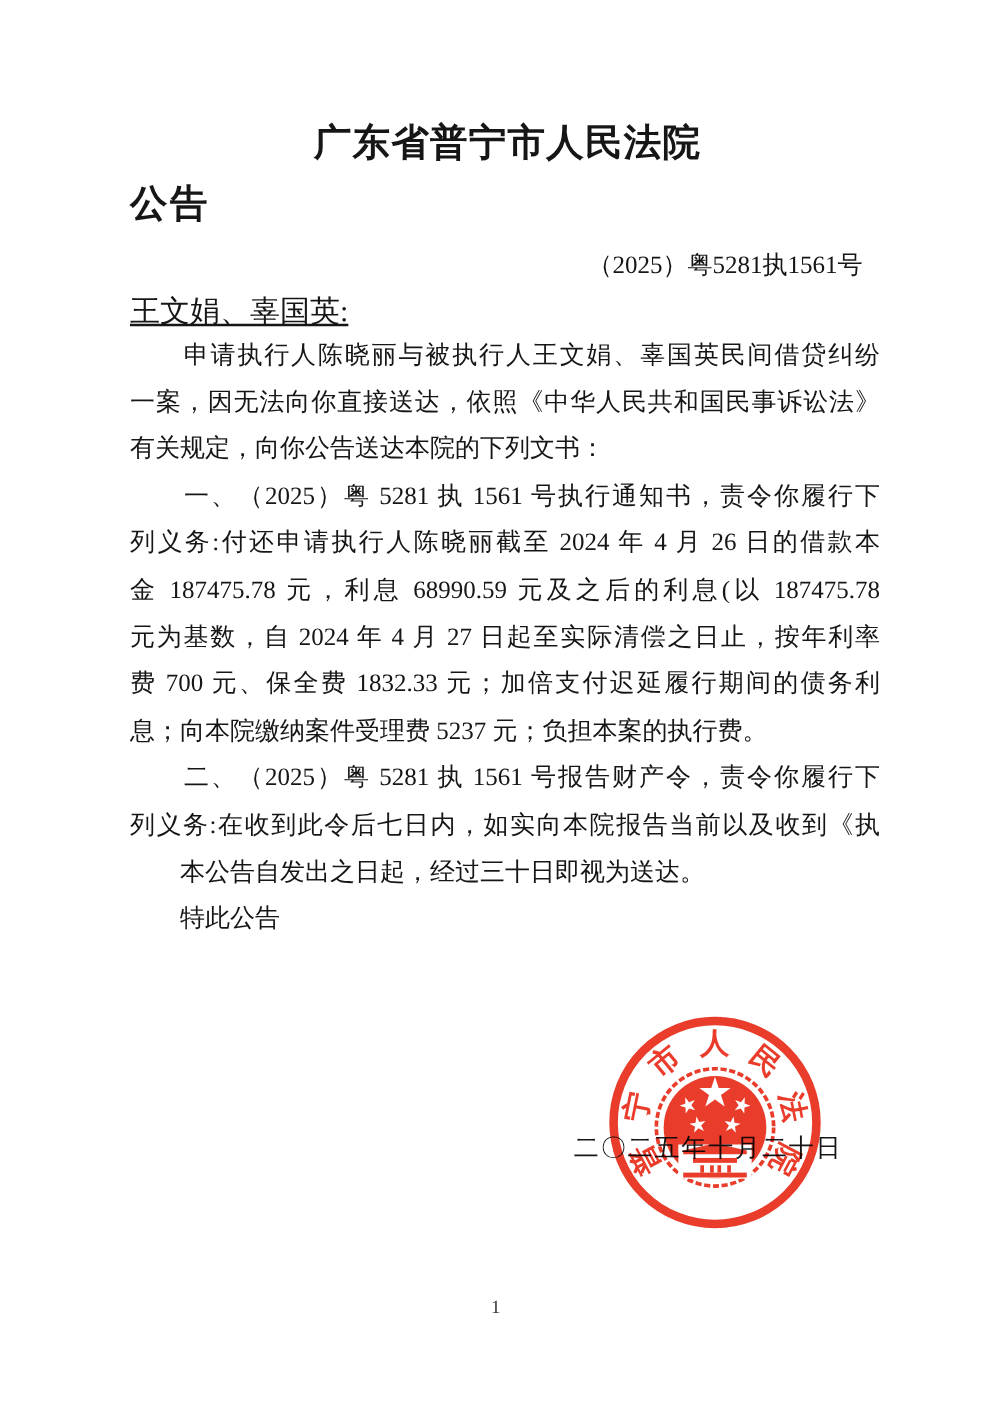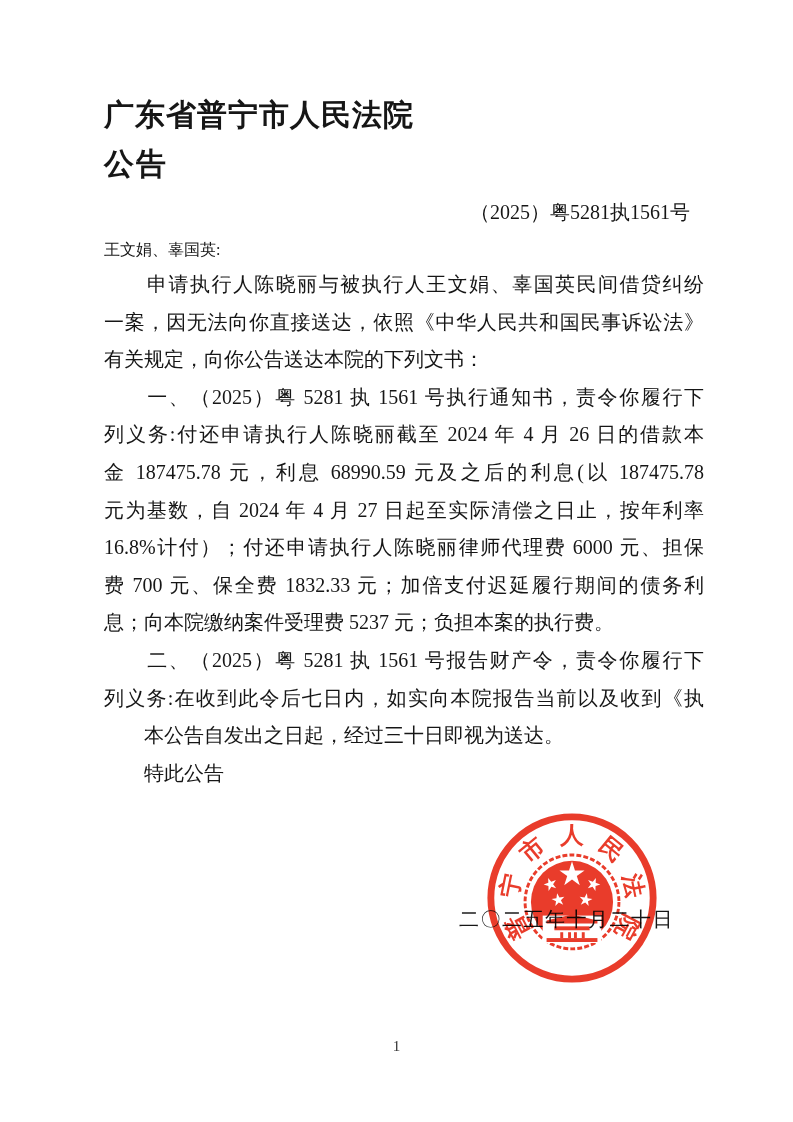--- a/index.html
+++ b/index.html
@@ -2,32 +2,32 @@
 <html style="--seal: #e8311f;"><head>
 <meta charset="utf-8">
 <style>
   html,body{margin:0;padding:0;background:#ffffff;}
   .page{
     position:relative;width:793px;height:1122px;background:#ffffff;
     font-family:"Liberation Serif","DejaVu Serif",serif;color:#161616;
     overflow:hidden;
   }
   .court-name{
-    position:absolute;left:104px;top:97px;width:604px;text-align:left;
+    position:absolute;left:104px;top:97px;width:604px;text-align:center;
     font-size:30px;font-weight:bold;letter-spacing:1px;line-height:36px;
   }
   .notice-title{
     position:absolute;left:104px;top:146px;width:604px;
     font-size:30px;font-weight:bold;letter-spacing:2px;line-height:36px;
   }
   .case-number{
     position:absolute;right:103px;top:199px;font-size:20px;line-height:26px;
   }
   .addressee{
-    position:absolute;left:104px;top:236px;font-size:16px;line-height:28px;
+    position:absolute;left:104px;top:236px;font-size:24px;line-height:28px;text-decoration:underline;
   }
   .body-text{
     position:absolute;left:104px;top:266px;width:600px;
     font-size:20px;line-height:37.6px;
   }
   .line{text-align:justify;}
   .line.fill{text-align-last:justify;}
   .issue-date{
     position:absolute;left:459px;top:907px;font-size:20px;
     letter-spacing:1.5px;line-height:24px;
@@ -72,21 +72,20 @@
       <div class="line">有关规定，向你公告送达本院的下列文书：</div>
 
       <div class="line fill">　　一、（2025）粤 5281 执 1561 号执行通知书，责令你履行下</div>
 
       <div class="line fill">列义务:付还申请执行人陈晓丽截至 2024 年 4 月 26 日的借款本</div>
 
       <div class="line fill">金 187475.78 元，利息 68990.59 元及之后的利息(以 187475.78</div>
 
       <div class="line fill">元为基数，自 2024 年 4 月 27 日起至实际清偿之日止，按年利率</div>
 
-      <div class="line fill">16.8%计付）；付还申请执行人陈晓丽律师代理费 6000 元、担保</div>
 
       <div class="line fill">费 700 元、保全费 1832.33 元；加倍支付迟延履行期间的债务利</div>
 
       <div class="line">息；向本院缴纳案件受理费 5237 元；负担本案的执行费。</div>
 
       <div class="line fill">　　二、（2025）粤 5281 执 1561 号报告财产令，责令你履行下</div>
 
       <div class="line fill">列义务:在收到此令后七日内，如实向本院报告当前以及收到《执</div>
 
 

